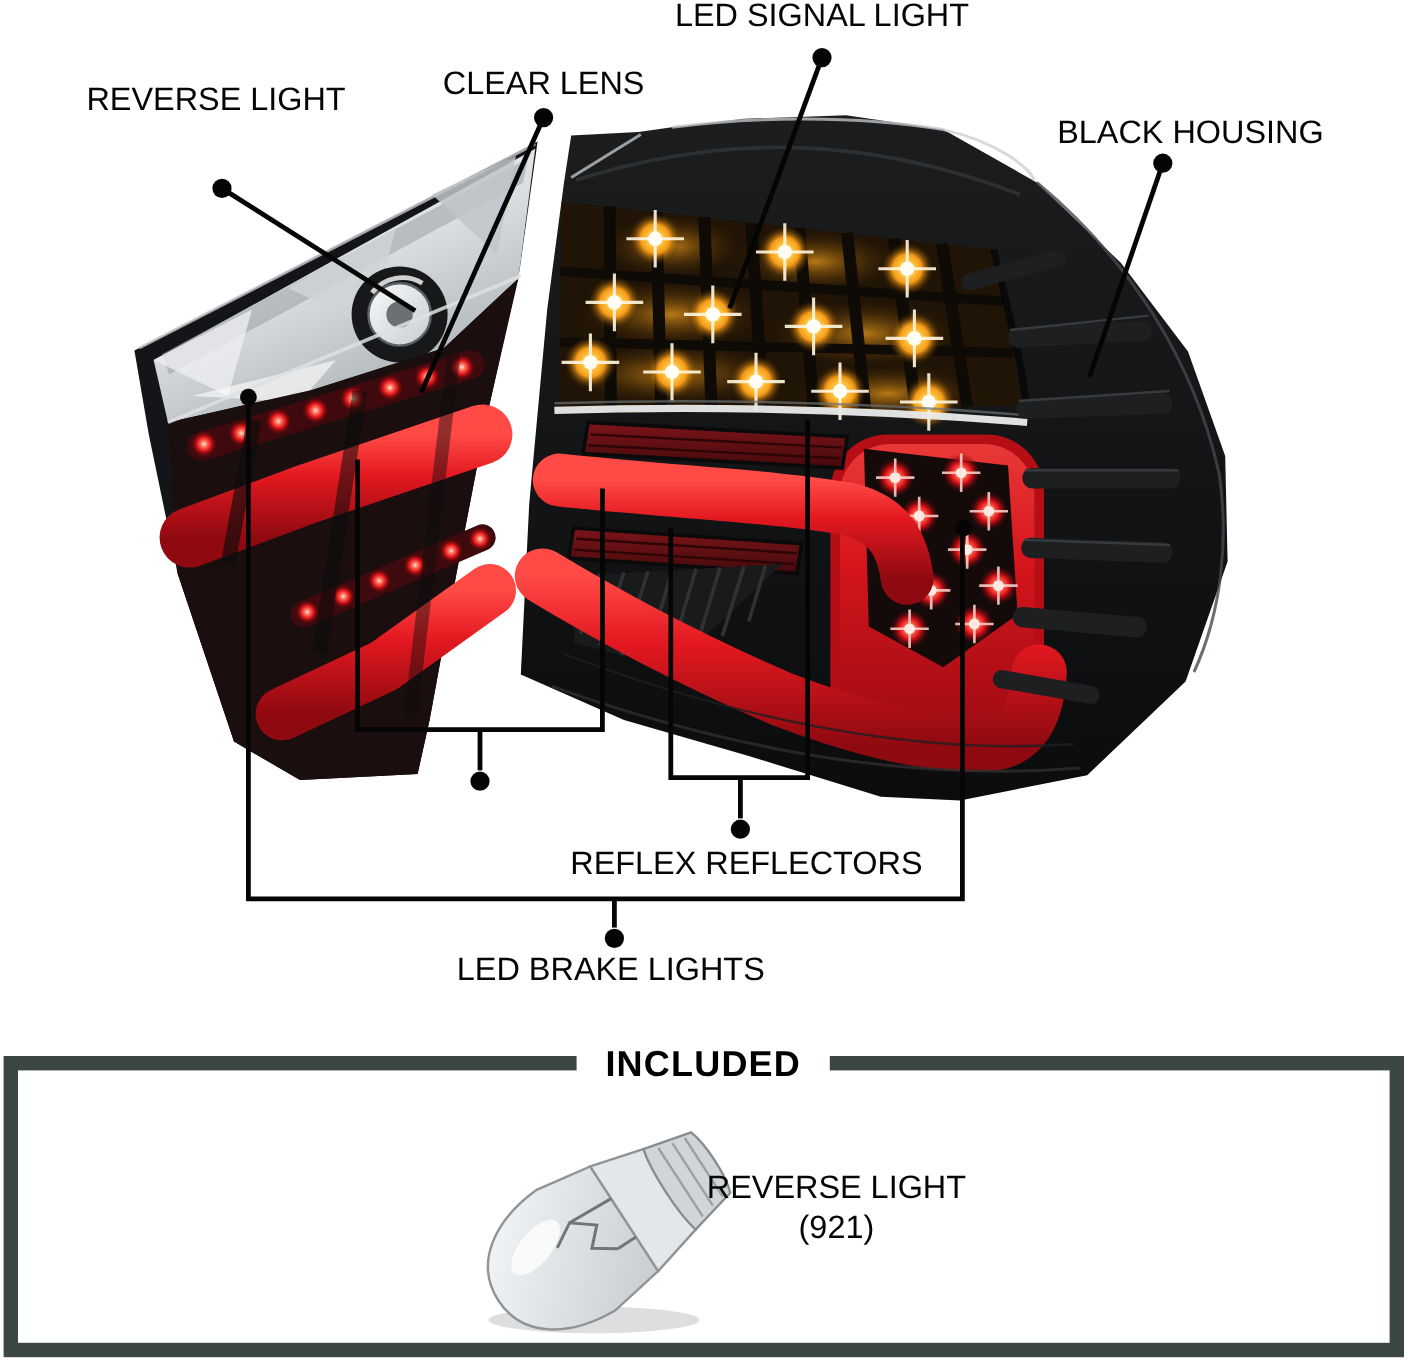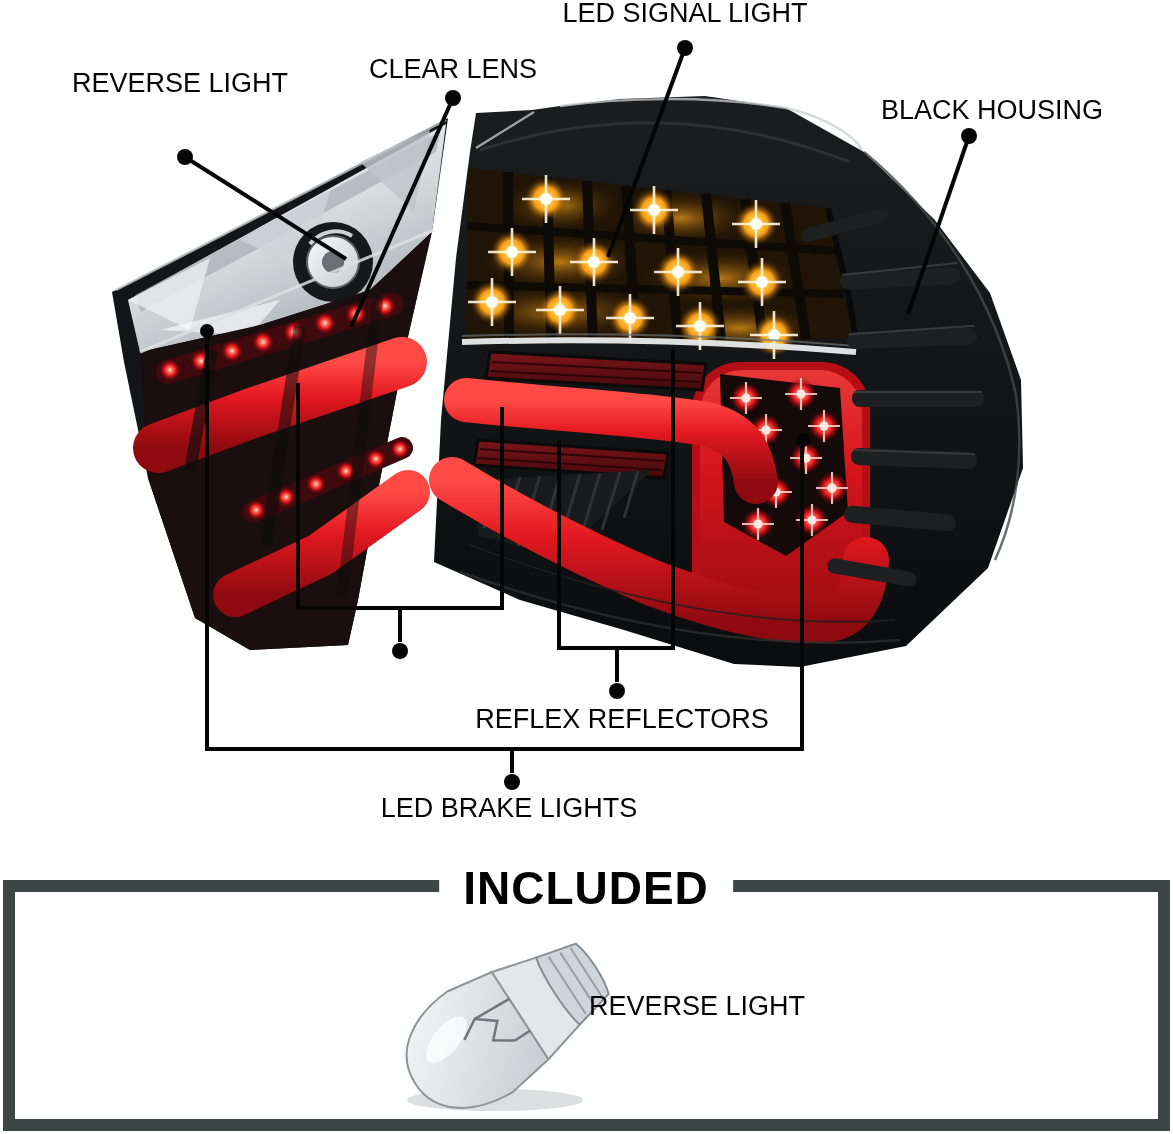--- a/index.html
+++ b/index.html
@@ -5,21 +5,21 @@
   html,body{margin:0;padding:0;background:#fff;}
   .stage{position:relative;width:1173px;height:1134px;background:#fff;overflow:hidden;
          font-family:"Liberation Sans", sans-serif;}
   .art{position:absolute;left:0;top:0;width:1173px;height:1134px;z-index:2;}
   .included-frame{position:absolute;left:3px;top:880px;width:1143px;height:227px;
          border:12px solid #3c4645;z-index:1;}
   .label{position:absolute;z-index:3;color:#050505;font-size:27px;line-height:30px;
          white-space:nowrap;transform:translate(-50%,-50%);text-align:center;}
   .label.left-align{transform:none;text-align:left;}
   .included-title{position:absolute;z-index:4;left:586px;top:888px;transform:translate(-50%,-50%);
-         background:#fff;padding:2px 24px;font-size:46px;font-weight:bold;color:#000;
+         background:#fff;padding:2px 24px;font-size:30px;font-weight:bold;color:#000;
          letter-spacing:1px;white-space:nowrap;}
   .bulb-caption{position:absolute;z-index:3;left:697px;top:1006px;transform:translate(-50%,-50%);
          text-align:center;color:#050505;font-size:27px;line-height:34px;white-space:nowrap;}
 </style>
 </head>
 <body>
 
 <div class="stage">
 
   <div class="included-frame"></div>
@@ -396,15 +396,16 @@
 
 
   <div class="label" style="left:509px;top:808px;">LED BRAKE LIGHTS</div>
 
   <div class="label" style="left:622px;top:719px;">REFLEX REFLECTORS</div>
 
   <div class="included-title">INCLUDED</div>
 
   <div class="bulb-caption">
     <div>REVERSE LIGHT</div>
+    <div>(921)</div>
   </div>
 
 </div>
 
 </body></html>

